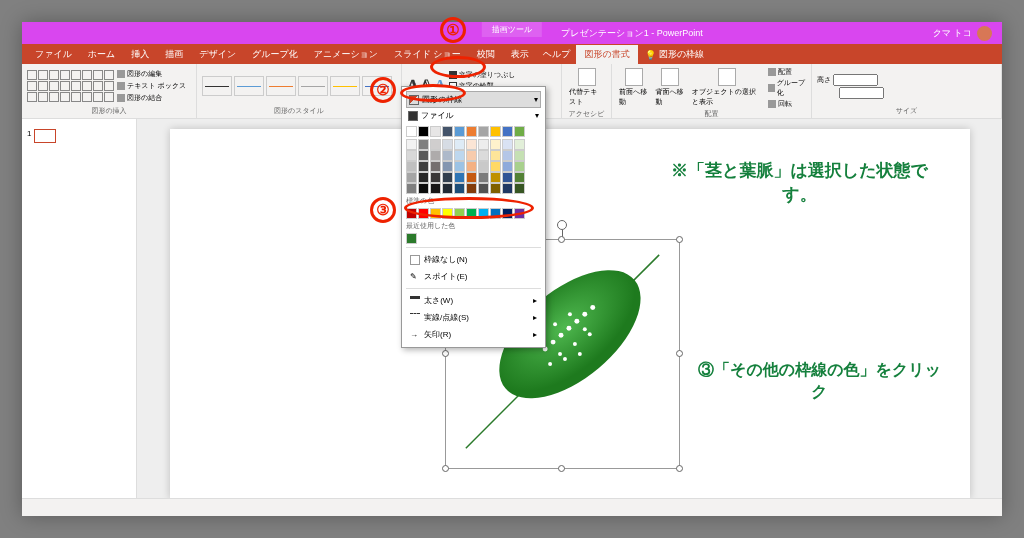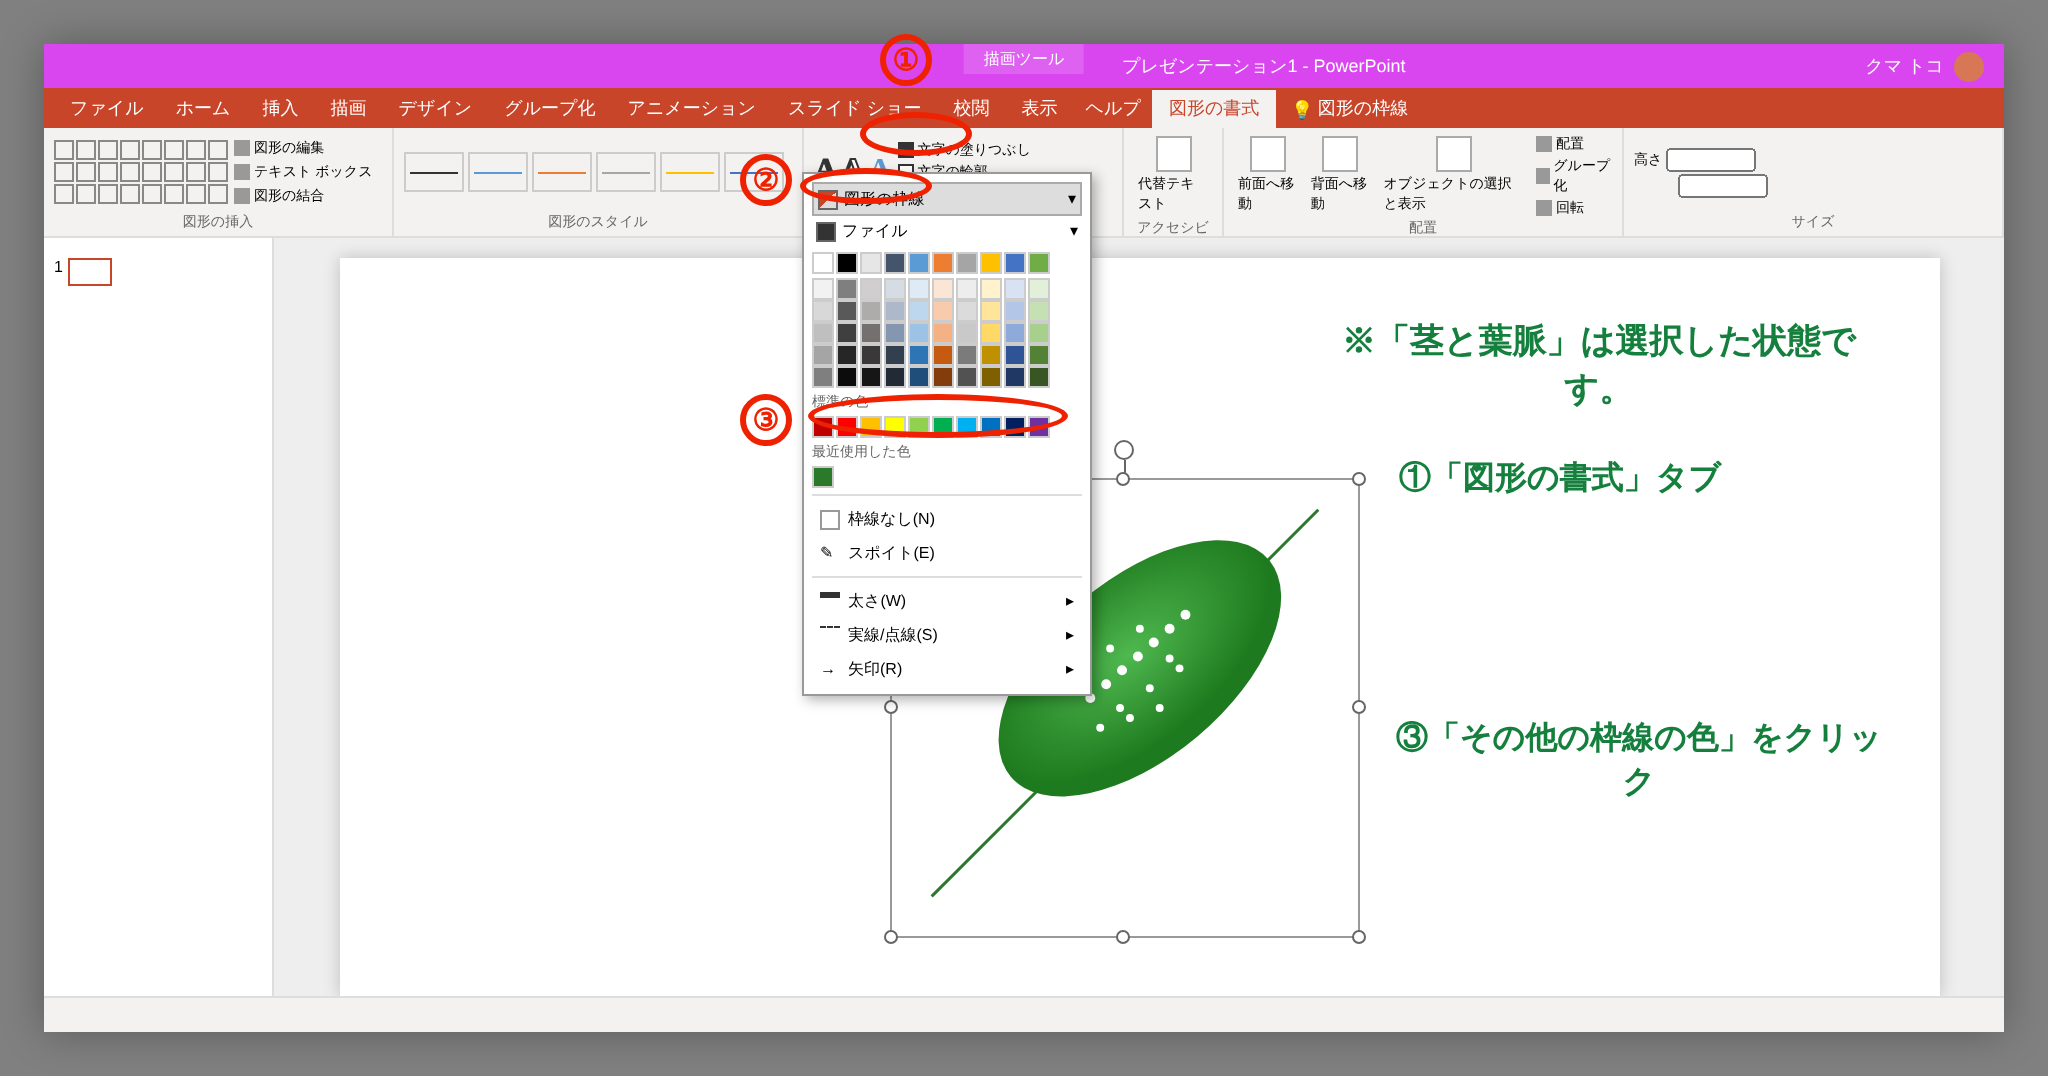--- a/index.html
+++ b/index.html
@@ -343,21 +343,20 @@
                 <circle cx="145" cy="95" r="2"></circle>
               <circle cx="105" cy="125" r="2"></circle>
                 <circle cx="120" cy="120" r="2"></circle>
                 <circle cx="90" cy="105" r="2"></circle>
                 <circle cx="135" cy="115" r="2"></circle>
             </g>
           </svg>
         </div>
 
         <div class="anno anno-title">※「茎と葉脈」は選択した状態です。</div>
-        <div class="anno anno1">①「図形の書式」タブ</div>
         <div class="anno anno3">③「その他の枠線の色」をクリック</div>
       </div>
     </div>
   </div>
 
   <div class="statusbar"></div>
 
   <div class="dropdown-panel">
     <div class="dd-header">
         <span class="pen-ico"></span>

